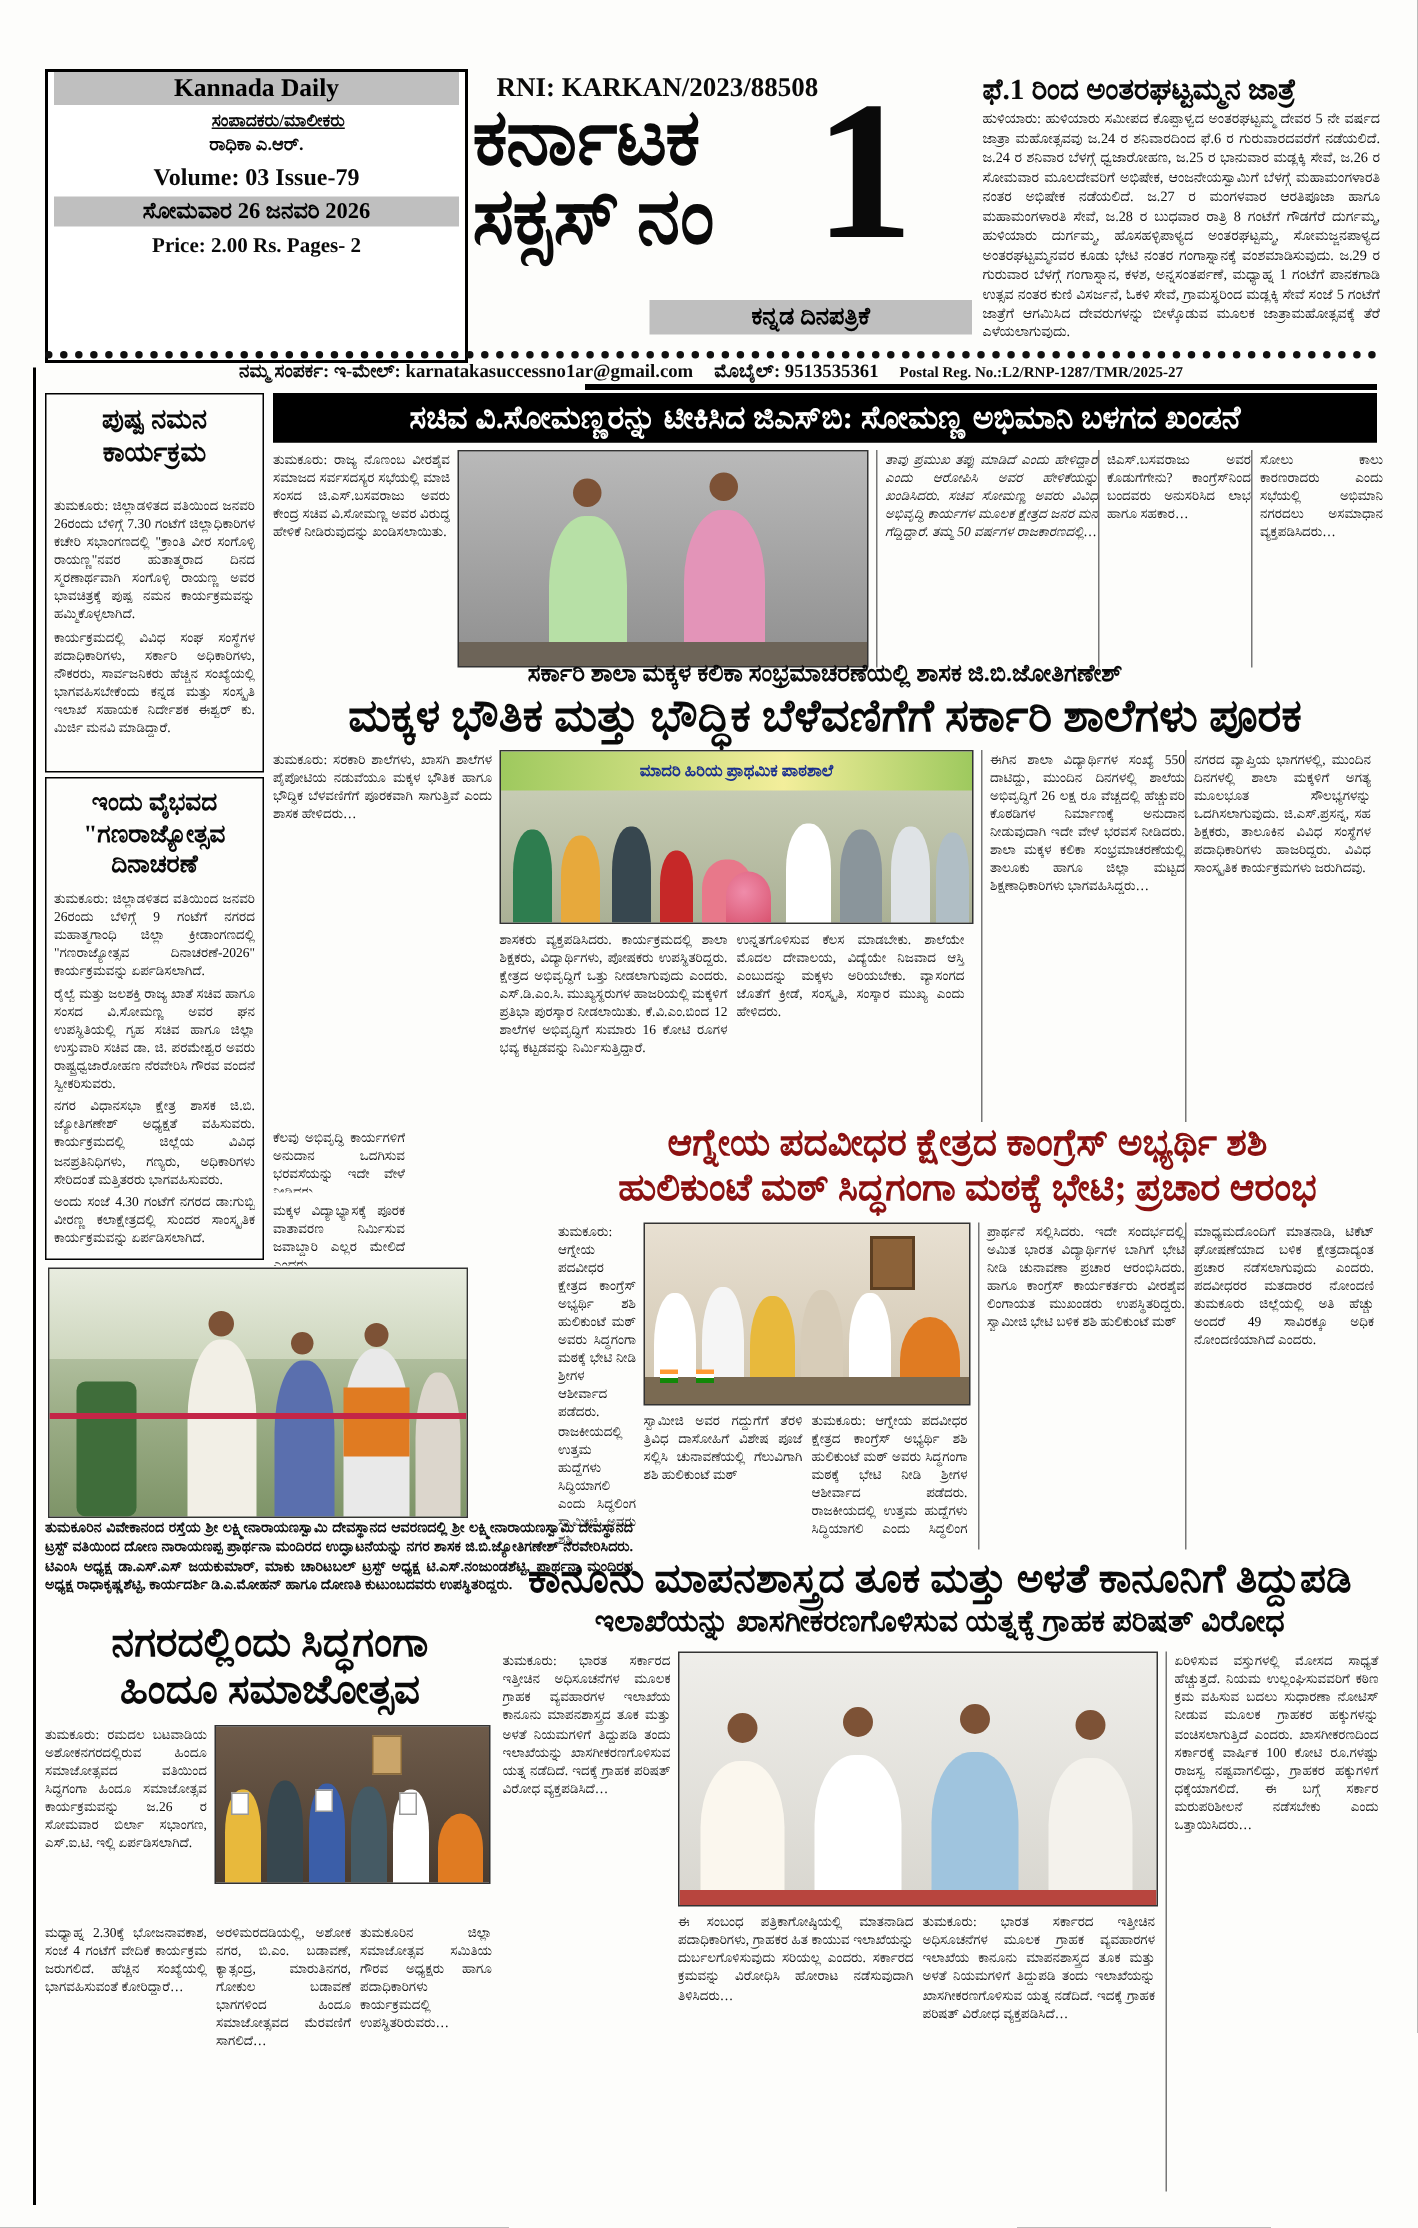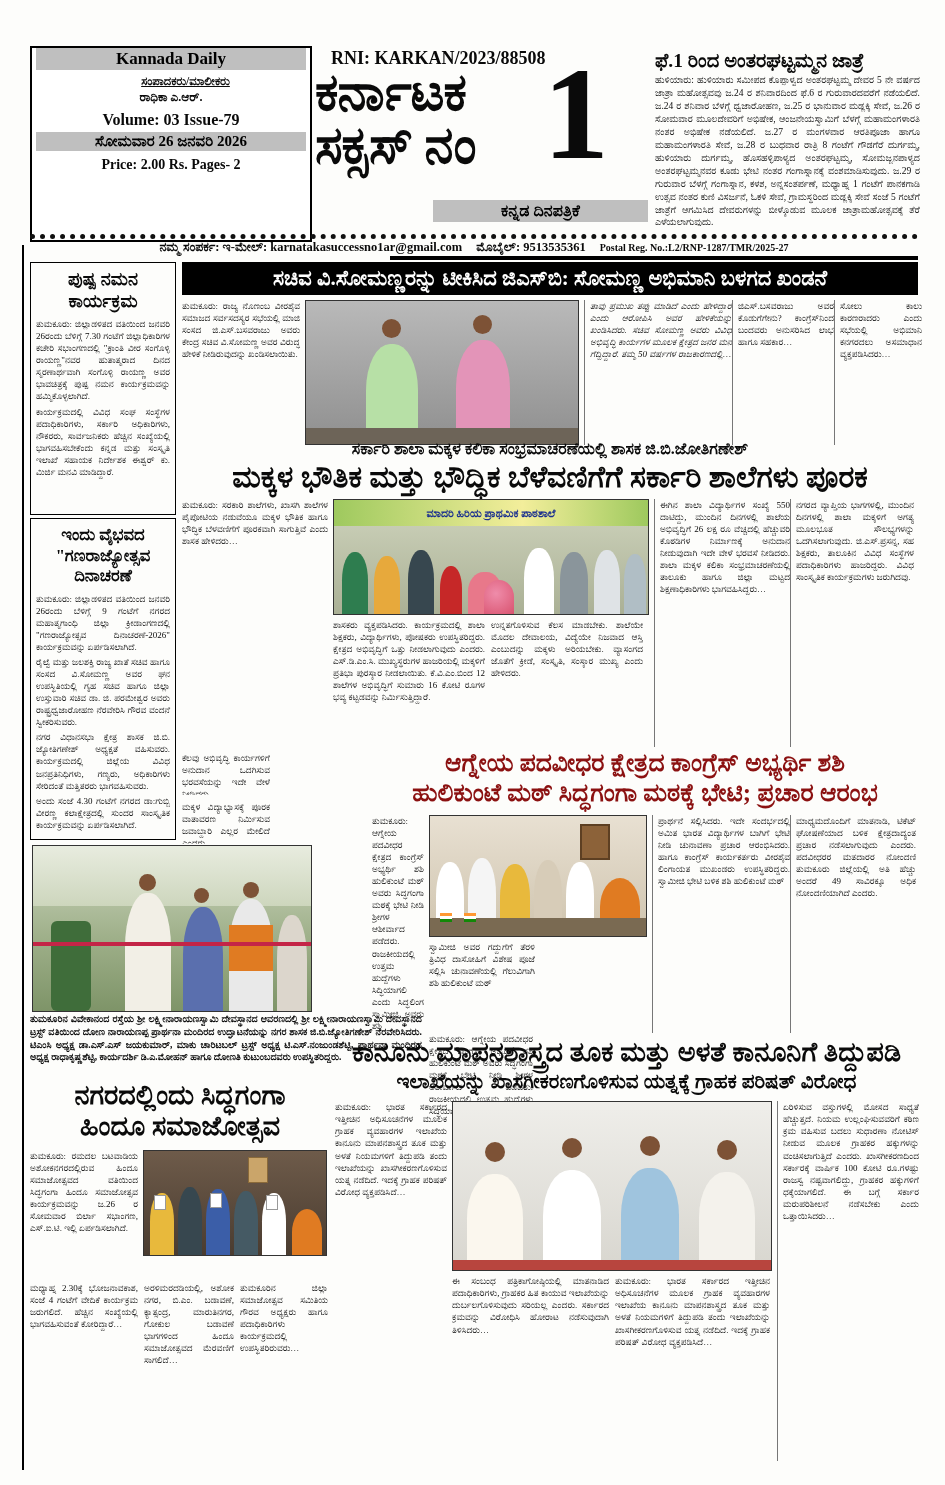--- a/index.html
+++ b/index.html
@@ -57,21 +57,21 @@
 
   <div class="abs dotrow" style="left:30px;top:234px;width:888px;"></div>
   <div class="abs" style="left:30px;top:240px;width:888px;display:flex;justify-content:center;gap:14px;align-items:baseline;">
     <span class="b" style="font-size:12.5px;">ನಮ್ಮ ಸಂಪರ್ಕ:  ಇ-ಮೇಲ್: karnatakasuccessno1ar@gmail.com</span>
     <span class="b" style="font-size:12.5px;">ಮೊಬೈಲ್: 9513535361</span>
     <span class="b" style="font-size:10px;">Postal Reg. No.:L2/RNP-1287/TMR/2025-27</span>
   </div>
   <div class="abs rule" style="left:390px;top:256px;width:528px;height:4px;"></div>
 
   <div class="abs" style="left:30px;top:262px;width:146px;height:253px;border:1.5px solid #000;padding:4px 5px;box-sizing:border-box;">
-    <h3 class="kn" style="font-size:18px;text-align:center;line-height:1.2;margin:2px 0 6px 0;">ಪುಷ್ಪ ನಮನ ಕಾರ್ಯಕ್ರಮ</h3>
+    <h3 class="kn" style="font-size:18px;text-align:center;line-height:1.2;margin:2px 0 19px 0;">ಪುಷ್ಪ ನಮನ ಕಾರ್ಯಕ್ರಮ</h3>
     <div class="tiny jus">ತುಮಕೂರು: ಜಿಲ್ಲಾಡಳಿತದ ವತಿಯಿಂದ ಜನವರಿ 26ರಂದು ಬೆಳಿಗ್ಗೆ 7.30 ಗಂಟೆಗೆ ಜಿಲ್ಲಾಧಿಕಾರಿಗಳ ಕಚೇರಿ ಸಭಾಂಗಣದಲ್ಲಿ "ಕ್ರಾಂತಿ ವೀರ ಸಂಗೊಳ್ಳಿ ರಾಯಣ್ಣ"ನವರ ಹುತಾತ್ಮರಾದ ದಿನದ ಸ್ಮರಣಾರ್ಥವಾಗಿ ಸಂಗೊಳ್ಳಿ ರಾಯಣ್ಣ ಅವರ ಭಾವಚಿತ್ರಕ್ಕೆ ಪುಷ್ಪ ನಮನ ಕಾರ್ಯಕ್ರಮವನ್ನು ಹಮ್ಮಿಕೊಳ್ಳಲಾಗಿದೆ.</div>
     <div class="tiny jus ell" style="margin-top:3px;height:92px;">ಕಾರ್ಯಕ್ರಮದಲ್ಲಿ ವಿವಿಧ ಸಂಘ ಸಂಸ್ಥೆಗಳ ಪದಾಧಿಕಾರಿಗಳು, ಸರ್ಕಾರಿ ಅಧಿಕಾರಿಗಳು, ನೌಕರರು, ಸಾರ್ವಜನಿಕರು ಹೆಚ್ಚಿನ ಸಂಖ್ಯೆಯಲ್ಲಿ ಭಾಗವಹಿಸಬೇಕೆಂದು ಕನ್ನಡ ಮತ್ತು ಸಂಸ್ಕೃತಿ ಇಲಾಖೆ ಸಹಾಯಕ ನಿರ್ದೇಶಕ ಈಶ್ವರ್ ಕು. ಮಿರ್ಜಿ ಮನವಿ ಮಾಡಿದ್ದಾರೆ.</div>
   </div>
 
   <div class="abs ell" style="left:30px;top:518px;width:146px;height:322px;border:1.5px solid #000;padding:4px 5px;box-sizing:border-box;">
     <h3 class="kn" style="font-size:16.5px;text-align:center;line-height:1.25;margin:2px 0 6px 0;">ಇಂದು ವೈಭವದ "ಗಣರಾಜ್ಯೋತ್ಸವ ದಿನಾಚರಣೆ</h3>
     <div class="tiny jus">ತುಮಕೂರು: ಜಿಲ್ಲಾಡಳಿತದ ವತಿಯಿಂದ ಜನವರಿ 26ರಂದು ಬೆಳಿಗ್ಗೆ 9 ಗಂಟೆಗೆ ನಗರದ ಮಹಾತ್ಮಗಾಂಧಿ ಜಿಲ್ಲಾ ಕ್ರೀಡಾಂಗಣದಲ್ಲಿ "ಗಣರಾಜ್ಯೋತ್ಸವ ದಿನಾಚರಣೆ-2026" ಕಾರ್ಯಕ್ರಮವನ್ನು ಏರ್ಪಡಿಸಲಾಗಿದೆ.</div>
     <div class="tiny jus" style="margin-top:3px;">ರೈಲ್ವೆ ಮತ್ತು ಜಲಶಕ್ತಿ ರಾಜ್ಯ ಖಾತೆ ಸಚಿವ ಹಾಗೂ ಸಂಸದ ವಿ.ಸೋಮಣ್ಣ ಅವರ ಘನ ಉಪಸ್ಥಿತಿಯಲ್ಲಿ ಗೃಹ ಸಚಿವ ಹಾಗೂ ಜಿಲ್ಲಾ ಉಸ್ತುವಾರಿ ಸಚಿವ ಡಾ. ಜಿ. ಪರಮೇಶ್ವರ ಅವರು ರಾಷ್ಟ್ರಧ್ವಜಾರೋಹಣ ನೆರವೇರಿಸಿ ಗೌರವ ವಂದನೆ ಸ್ವೀಕರಿಸುವರು.</div>
     <div class="tiny jus" style="margin-top:3px;">ನಗರ ವಿಧಾನಸಭಾ ಕ್ಷೇತ್ರ ಶಾಸಕ ಜಿ.ಬಿ. ಜ್ಯೋತಿಗಣೇಶ್ ಅಧ್ಯಕ್ಷತೆ ವಹಿಸುವರು. ಕಾರ್ಯಕ್ರಮದಲ್ಲಿ ಜಿಲ್ಲೆಯ ವಿವಿಧ ಜನಪ್ರತಿನಿಧಿಗಳು, ಗಣ್ಯರು, ಅಧಿಕಾರಿಗಳು ಸೇರಿದಂತೆ ಮತ್ತಿತರರು ಭಾಗವಹಿಸುವರು.</div>
     <div class="tiny jus" style="margin-top:3px;">ಅಂದು ಸಂಜೆ 4.30 ಗಂಟೆಗೆ ನಗರದ ಡಾ:ಗುಬ್ಬಿ ವೀರಣ್ಣ ಕಲಾಕ್ಷೇತ್ರದಲ್ಲಿ ಸುಂದರ ಸಾಂಸ್ಕೃತಿಕ ಕಾರ್ಯಕ್ರಮವನ್ನು ಏರ್ಪಡಿಸಲಾಗಿದೆ.</div>
@@ -98,21 +98,21 @@
       <div class="tiny jus ell" style="width:118px;flex:none;">ತುಮಕೂರು: ರಾಜ್ಯ ನೊಣಂಬ ವೀರಶೈವ ಸಮಾಜದ ಸರ್ವಸದಸ್ಯರ ಸಭೆಯಲ್ಲಿ ಮಾಜಿ ಸಂಸದ ಜಿ.ಎಸ್.ಬಸವರಾಜು ಅವರು ಕೇಂದ್ರ ಸಚಿವ ವಿ.ಸೋಮಣ್ಣ ಅವರ ವಿರುದ್ಧ ಹೇಳಿಕೆ ನೀಡಿರುವುದನ್ನು ಖಂಡಿಸಲಾಯಿತು.</div>
       <div class="ph" style="width:272px;height:143px;flex:none;margin:0 5px;background:linear-gradient(180deg,#b9b9b9,#8f8f8f);">
         <div class="fg" style="left:60px;width:52px;height:100px;background:#b7e0a6;"></div>
         <div class="hd" style="left:76px;top:18px;width:19px;height:19px;"></div>
         <div class="fg" style="left:150px;width:54px;height:104px;background:#e394b8;"></div>
         <div class="hd" style="left:167px;top:14px;width:19px;height:19px;"></div>
         <div class="abs" style="left:0;bottom:0;width:100%;height:16px;background:#6d6458;"></div>
       </div>
       <div class="tiny jus colrule ell" style="width:142px;flex:none;font-style:italic;">ತಾವು ಪ್ರಮುಖ ತಪ್ಪು ಮಾಡಿದೆ ಎಂದು ಹೇಳಿದ್ದಾರೆ ಎಂದು ಆರೋಪಿಸಿ ಅವರ ಹೇಳಿಕೆಯನ್ನು ಖಂಡಿಸಿದರು. ಸಚಿವ ಸೋಮಣ್ಣ ಅವರು ವಿವಿಧ ಅಭಿವೃದ್ಧಿ ಕಾರ್ಯಗಳ ಮೂಲಕ ಕ್ಷೇತ್ರದ ಜನರ ಮನ ಗೆದ್ದಿದ್ದಾರೆ. ತಮ್ಮ 50 ವರ್ಷಗಳ ರಾಜಕಾರಣದಲ್ಲಿ…</div>
       <div class="tiny jus colrule ell" style="width:96px;flex:none;">ಜಿಎಸ್.ಬಸವರಾಜು ಅವರ ಕೊಡುಗೆಗೇನು? ಕಾಂಗ್ರೆಸ್‌ನಿಂದ ಬಂದವರು ಅನುಸರಿಸಿದ ಲಾಭ ಹಾಗೂ ಸಹಕಾರ…</div>
-      <div class="tiny jus colrule ell" style="width:82px;flex:none;">ಸೋಲು ಕಾಲು ಕಾರಣರಾದರು ಎಂದು ಸಭೆಯಲ್ಲಿ ಅಭಿಮಾನಿ ಕನಗರದಲು ಅಸಮಾಧಾನ ವ್ಯಕ್ತಪಡಿಸಿದರು…</div>
+      <div class="tiny jus colrule ell" style="width:82px;flex:none;">ಸೋಲು ಕಾಲು ಕಾರಣರಾದರು ಎಂದು ಸಭೆಯಲ್ಲಿ ಅಭಿಮಾನಿ ನಗರದಲು ಅಸಮಾಧಾನ ವ್ಯಕ್ತಪಡಿಸಿದರು…</div>
     </div>
   </div>
 
   <div class="abs" style="left:182px;top:440px;width:736px;">
     <div class="kn b" style="text-align:center;font-size:16px;">ಸರ್ಕಾರಿ ಶಾಲಾ ಮಕ್ಕಳ ಕಲಿಕಾ ಸಂಭ್ರಮಾಚರಣೆಯಲ್ಲಿ ಶಾಸಕ ಜಿ.ಬಿ.ಜೋತಿಗಣೇಶ್</div>
     <h1 class="kn" style="text-align:center;font-size:30px;line-height:1.1;margin-top:2px;">ಮಕ್ಕಳ ಭೌತಿಕ ಮತ್ತು ಭೌದ್ಧಿಕ ಬೆಳೆವಣಿಗೆಗೆ ಸರ್ಕಾರಿ ಶಾಲೆಗಳು ಪೂರಕ</h1>
     <div style="display:flex;margin-top:6px;">
       <div class="tiny jus ell" style="width:146px;height:248px;flex:none;">ತುಮಕೂರು: ಸರಕಾರಿ ಶಾಲೆಗಳು, ಖಾಸಗಿ ಶಾಲೆಗಳ ಪೈಪೋಟಿಯ ನಡುವೆಯೂ ಮಕ್ಕಳ ಭೌತಿಕ ಹಾಗೂ ಭೌದ್ಧಿಕ ಬೆಳವಣಿಗೆಗೆ ಪೂರಕವಾಗಿ ಸಾಗುತ್ತಿವೆ ಎಂದು ಶಾಸಕ ಹೇಳಿದರು…</div>
       <div style="width:316px;flex:none;margin:0 5px;">
         <div class="ph" style="width:314px;height:114px;background:linear-gradient(180deg,#cfd4bd,#aab095);">
@@ -157,21 +157,21 @@
         <div class="fg" style="left:6px;width:28px;height:74px;background:#ffffff;"></div>
         <div class="fg" style="left:38px;width:28px;height:78px;background:#f5f5f5;"></div>
         <div class="fg" style="left:70px;width:30px;height:72px;background:#e8b93c;"></div>
         <div class="fg" style="left:104px;width:28px;height:76px;background:#d7ccb8;"></div>
         <div class="fg" style="left:136px;width:28px;height:74px;background:#ffffff;"></div>
         <div class="fg" style="left:170px;width:40px;height:58px;background:#e07b22;border-radius:50% 50% 0 0;"></div>
         <div class="abs" style="left:0;bottom:0;width:100%;height:18px;background:#7a6a52;"></div>
         <div class="abs" style="left:10px;bottom:14px;width:12px;height:9px;background:linear-gradient(180deg,#ff9933 33%,#fff 33%,#fff 66%,#138808 66%);"></div>
         <div class="abs" style="left:34px;bottom:14px;width:12px;height:9px;background:linear-gradient(180deg,#ff9933 33%,#fff 33%,#fff 66%,#138808 66%);"></div>
       </div>
-      <div style="display:flex;gap:6px;margin-top:4px;flex-direction:column;">
+      <div style="display:flex;gap:6px;margin-top:4px;">
         <div class="tiny jus ell" style="width:106px;height:86px;">ಸ್ವಾಮೀಜಿ ಅವರ ಗದ್ದುಗೆಗೆ ತೆರಳಿ ತ್ರಿವಿಧ ದಾಸೋಹಿಗೆ ವಿಶೇಷ ಪೂಜೆ ಸಲ್ಲಿಸಿ ಚುನಾವಣೆಯಲ್ಲಿ ಗೆಲುವಿಗಾಗಿ ಶಶಿ ಹುಲಿಕುಂಟೆ ಮಠ್</div>
         <div class="tiny jus ell" style="width:104px;height:86px;">ತುಮಕೂರು: ಆಗ್ನೇಯ ಪದವೀಧರ ಕ್ಷೇತ್ರದ ಕಾಂಗ್ರೆಸ್ ಅಭ್ಯರ್ಥಿ ಶಶಿ ಹುಲಿಕುಂಟೆ ಮಠ್ ಅವರು ಸಿದ್ಧಗಂಗಾ ಮಠಕ್ಕೆ ಭೇಟಿ ನೀಡಿ ಶ್ರೀಗಳ ಆಶೀರ್ವಾದ ಪಡೆದರು. ರಾಜಕೀಯದಲ್ಲಿ ಉತ್ತಮ ಹುದ್ದೆಗಳು ಸಿದ್ಧಿಯಾಗಲಿ ಎಂದು ಸಿದ್ಧಲಿಂಗ ಸ್ವಾಮೀಜಿ ಅವರು ಶಶಿ ಹುಲಿಕುಂಟೆ…</div>
       </div>
     </div>
     <div class="tiny jus colrule ell" style="width:132px;flex:none;">ಪ್ರಾರ್ಥನೆ ಸಲ್ಲಿಸಿದರು. ಇದೇ ಸಂದರ್ಭದಲ್ಲಿ ಅಮಿತ ಭಾರತ ವಿದ್ಯಾರ್ಥಿಗಳ ಬಾಗಿಗೆ ಭೇಟಿ ನೀಡಿ ಚುನಾವಣಾ ಪ್ರಚಾರ ಆರಂಭಿಸಿದರು. ಹಾಗೂ ಕಾಂಗ್ರೆಸ್ ಕಾರ್ಯಕರ್ತರು ವೀರಶೈವ ಲಿಂಗಾಯತ ಮುಖಂಡರು ಉಪಸ್ಥಿತರಿದ್ದರು. ಸ್ವಾಮೀಜಿ ಭೇಟಿ ಬಳಿಕ ಶಶಿ ಹುಲಿಕುಂಟೆ ಮಠ್</div>
     <div class="tiny jus colrule ell" style="width:120px;flex:none;">ಮಾಧ್ಯಮದೊಂದಿಗೆ ಮಾತನಾಡಿ, ಟಿಕೆಟ್ ಘೋಷಣೆಯಾದ ಬಳಿಕ ಕ್ಷೇತ್ರದಾದ್ಯಂತ ಪ್ರಚಾರ ನಡೆಸಲಾಗುವುದು ಎಂದರು. ಪದವೀಧರರ ಮತದಾರರ ನೋಂದಣಿ ತುಮಕೂರು ಜಿಲ್ಲೆಯಲ್ಲಿ ಅತಿ ಹೆಚ್ಚು ಅಂದರೆ 49 ಸಾವಿರಕ್ಕೂ ಅಧಿಕ ನೋಂದಣಿಯಾಗಿದೆ ಎಂದರು.</div>
   </div>
 
   <div class="abs" style="left:335px;top:1038px;width:583px;">
     <h1 class="kn" style="font-size:27px;text-align:center;line-height:1.05;">ಕಾನೂನು ಮಾಪನಶಾಸ್ತ್ರದ ತೂಕ ಮತ್ತು ಅಳತೆ ಕಾನೂನಿಗೆ ತಿದ್ದುಪಡಿ</h1>

